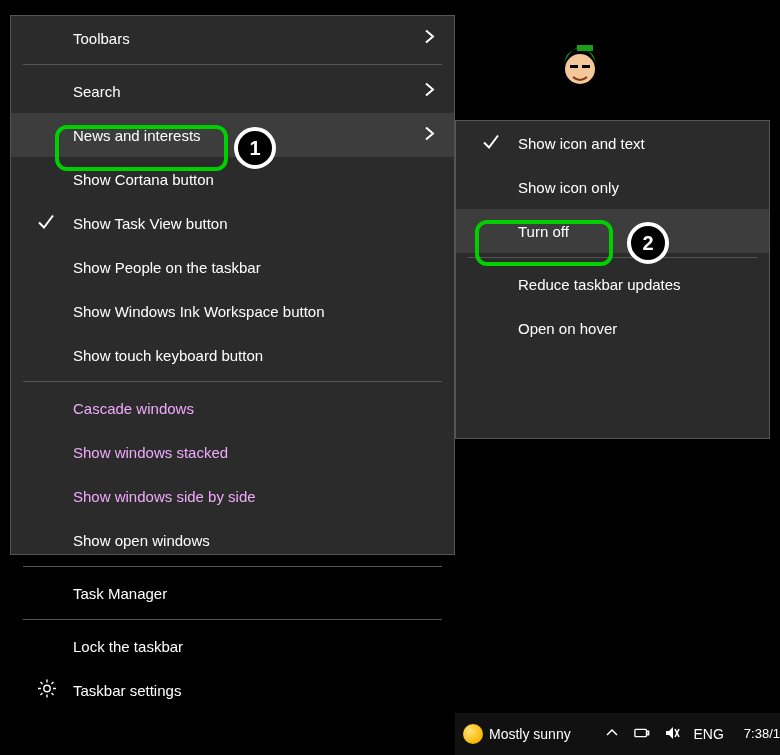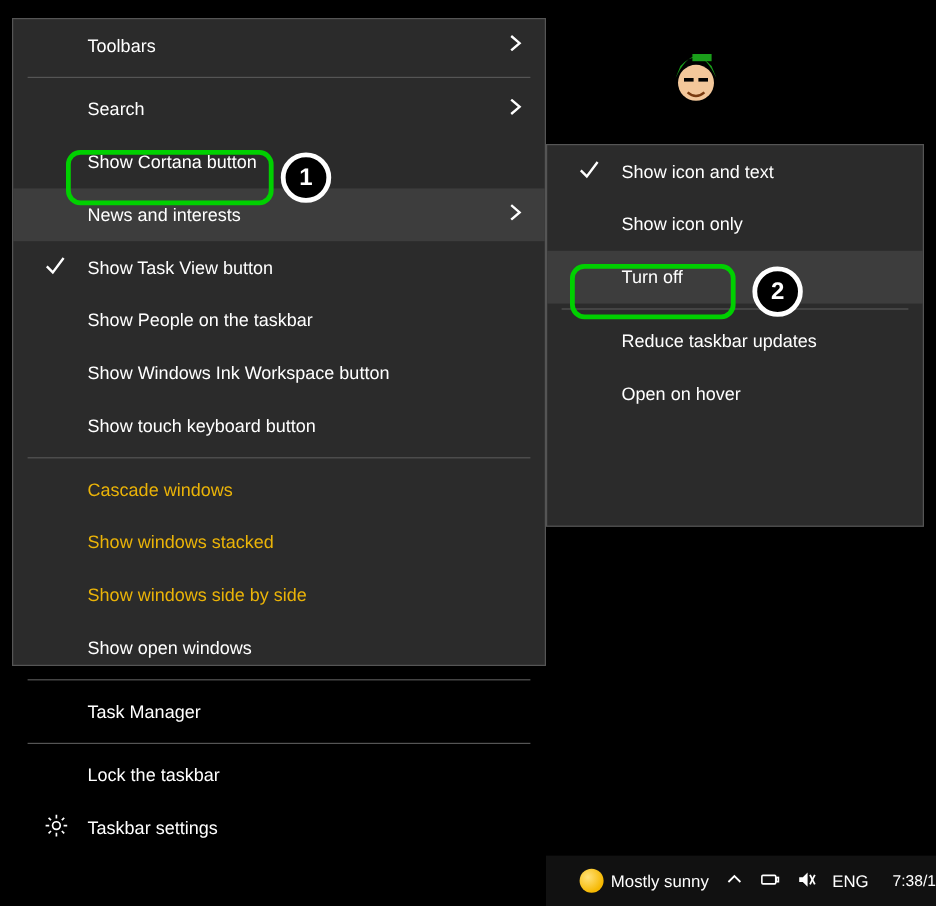--- a/index.html
+++ b/index.html
@@ -1,33 +1,33 @@
 <!DOCTYPE html>
 <html><head>
 <meta charset="utf-8">
 <style>
   html,body{margin:0;padding:0;background:#000;width:780px;height:755px;overflow:hidden;font-family:"Segoe UI",Arial,sans-serif;font-size:15px;color:#fff;}
   .menu{position:absolute;background:#2b2b2b;border:1px solid #555;box-sizing:border-box;}
   #main-menu{left:10px;top:15px;width:445px;height:540px;}
   #sub-menu{left:455px;top:120px;width:315px;height:319px;}
   .item{display:flex;align-items:center;height:44px;padding-left:62px;position:relative;box-sizing:border-box;}
   .item.hover{background:#3d3d3d;}
-  .item.disabled{color:#eab308;}
+  .item.disabled{color:#f0abfc;}
   .chev{position:absolute;right:18px;top:50%;transform:translateY(-50%);}
   .chev svg{width:14px;height:14px;stroke:#fff;stroke-width:2;fill:none;}
   .check{position:absolute;left:26px;top:50%;transform:translateY(-50%);}
   .check svg{width:18px;height:18px;stroke:#fff;stroke-width:2;fill:none;}
   .gear{position:absolute;left:26px;top:50%;transform:translateY(-50%);}
   .gear svg{width:20px;height:20px;stroke:#fff;stroke-width:1.4;fill:none;}
   .sep{height:1px;background:#555;margin:4px 12px;}
   .highlight1{position:absolute;border:4px solid #00d000;border-radius:12px;pointer-events:none;}
   .numcircle{position:absolute;width:34px;height:34px;border-radius:50%;background:#000;border:4px solid #fff;color:#fff;font-weight:bold;font-size:20px;display:flex;align-items:center;justify-content:center;pointer-events:none;}
   
   #taskbar{position:absolute;left:455px;right:0;bottom:0;height:42px;background:#111;display:flex;align-items:center;color:#fff;font-size:14px;}
-  #weather{margin-left:28px;display:flex;align-items:center;gap:6px;}
+  #weather{margin-left:8px;display:flex;align-items:center;gap:6px;}
   .sun{width:20px;height:20px;border-radius:50%;background:radial-gradient(circle at 35% 35%,#ffe17a,#f6b800 70%);}
   #tray{margin-left:auto;display:flex;align-items:center;gap:14px;padding-right:0;}
   #tray svg{width:16px;height:16px;stroke:#fff;stroke-width:1.5;fill:none;}
   #clock{display:flex;flex-direction:row;align-items:flex-end;line-height:14px;font-size:13px;margin-left:6px;}
   
   #avatar{position:absolute;left:555px;top:35px;width:50px;height:60px;}
 </style>
 </head>
 <body>
 
@@ -52,29 +52,29 @@
   </div>
   <div class="sep"></div>
 
   <div class="item">
     <span>Search</span>
     <span class="chev"><svg viewBox="0 0 14 14">
           <polyline points="4,1 11,7 4,13"></polyline>
         </svg></span>
   </div>
 
-  <div class="item">
-    <span>Show Cortana button</span>
-  </div>
-
   <div class="item hover" style="position:relative;">
     <span>News and interests</span>
     <span class="chev"><svg viewBox="0 0 14 14">
           <polyline points="4,1 11,7 4,13"></polyline>
         </svg></span>
+  </div>
+
+  <div class="item">
+    <span>Show Cortana button</span>
   </div>
 
   <div class="item">
     <span class="check"><svg viewBox="0 0 18 18">
           <polyline points="2,10 7,15 16,3"></polyline>
         </svg></span>
     <span>Show Task View button</span>
   </div>
 
   <div class="item">

